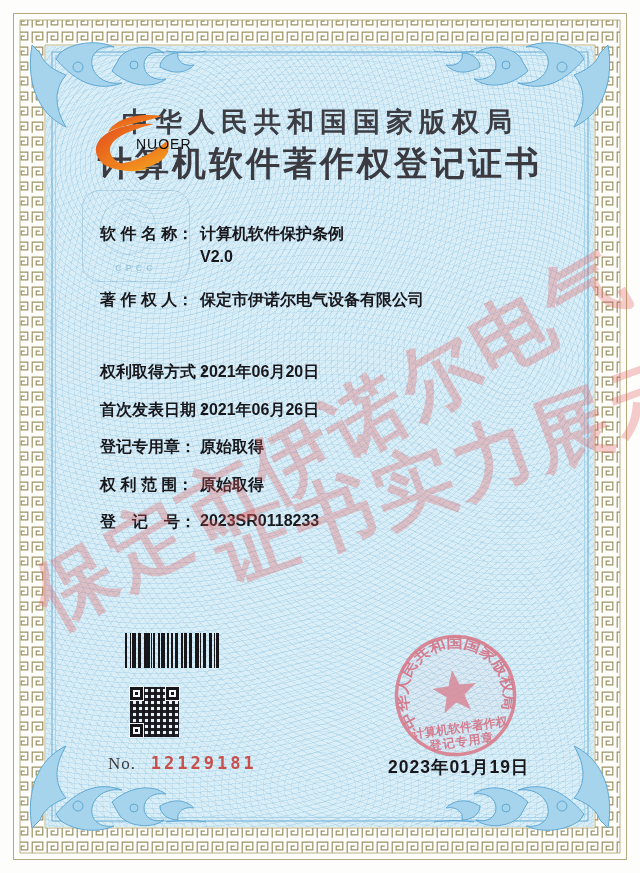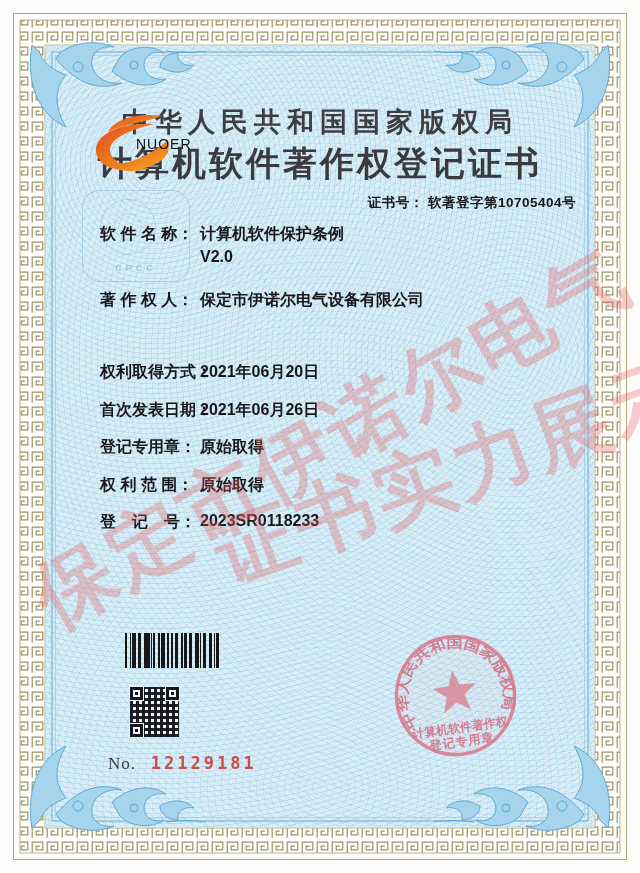--- a/index.html
+++ b/index.html
@@ -99,24 +99,20 @@
     <g>
       <path d="M78,8 C52,4 30,12 24,24 C40,16 62,14 78,8 Z" fill="url(#lg)"></path>
       <path d="M70,16 C34,14 10,28 12,44 C14,60 44,68 66,60 C46,62 26,54 26,42 C26,30 46,22 70,16 Z" fill="url(#lg)"></path>
       <path d="M84,32 C60,54 30,60 16,54 C28,64 58,66 78,52 C84,47 86,40 84,32 Z" fill="url(#lg)"></path>
     </g>
   </svg>
   <div class="logo-text">NUOER</div>
 
   <div class="abs title1">中华人民共和国国家版权局</div>
   <div class="abs title2">计算机软件著作权登记证书</div>
-  <div class="abs certno">
-    <span>证书号：</span>
-    <span>软著登字第10705404号</span>
-  </div>
 
   <div class="abs field" style="top:224px">
     <span class="flabel">软 件 名 称：</span>
     <span class="fvalue">计算机软件保护条例</span>
   </div>
   <div class="abs field" style="top:248px">
     <span class="fvalue">V2.0</span>
   </div>
   <div class="abs field" style="top:290px">
     <span class="flabel">著 作 权 人：</span>
@@ -168,17 +164,18 @@
     </defs>
     <circle cx="62.5" cy="62.5" r="59" fill="rgba(220,130,145,0.06)" stroke="#d9808f" stroke-width="3.5"></circle>
     <polygon points="62.5,37 68.1,52.3 84.4,52.9 71.5,62.9 76,78.6 62.5,69.5 49,78.6 53.5,62.9 40.6,52.9 56.9,52.3" fill="#d9808f" opacity="0.85"></polygon>
     <text font-size="14" font-weight="bold" fill="#d47487">
       <textPath href="#ringPath" startOffset="0" textLength="196" lengthAdjust="spacingAndGlyphs">中华人民共和国国家版权局</textPath>
     </text>
     <text x="62.5" y="99" text-anchor="middle" font-size="12" font-weight="bold" fill="#d47487">计算机软件著作权</text>
     <text x="62.5" y="113" text-anchor="middle" font-size="12" font-weight="bold" letter-spacing="1" fill="#d47487">登记专用章</text>
   </svg>
 
+  <div class="abs date">2023年01月19日</div>
 
   <div class="abs wm wm1">保定市伊诺尔电气</div>
   <div class="abs wm wm2">证书实力展示</div>
 
 </div>
 
 </body></html>

